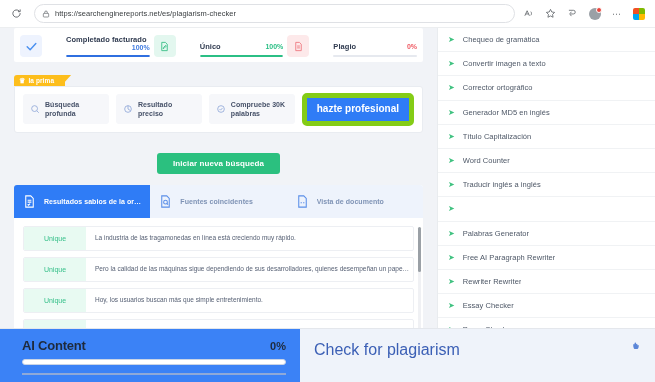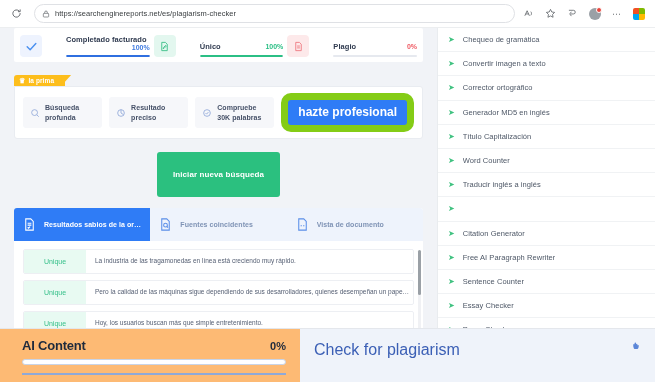--- a/index.html
+++ b/index.html
@@ -196,43 +196,44 @@
     min-width: 0;
   }
   .promo-item-ico { color: #8fa7d8; flex: 0 0 auto; display:flex; }
   .promo-item-txt {
     font-size: 7px; color: #465168; line-height: 1.3;
     font-weight: bold; letter-spacing: .05px;
   }
   .promo-cta {
     background: #2f7cf6;
     color: #ffffff;
-    border: 7px solid #84cc16;
-    border-radius: 10px;
-    font-size: 12px; font-weight: bold;
+    border: 5px solid #84cc16;
+    border-radius: 5px;
+    font-size: 10px; font-weight: bold;
     text-align: center;
     padding: 5px 10px;
     line-height: 1.25;
     flex: 0 0 auto;
     cursor: pointer;
   }
 
   
   .newsearch-row {
     display: flex; justify-content: center;
     padding: 13px 0 11px 0;
   }
   .newsearch-btn {
     background: #2bc07f;
     color: #ffffff;
     font-size: 8px; font-weight: bold;
     border: none; border-radius: 3px;
-    padding: 18px 16px;
+    padding: 6px 16px;
     cursor: pointer;
     letter-spacing: .1px;
+    margin-top: 7px;
   }
 
   
   .result-card {
     background: #ffffff;
     border-radius: 3px;
     overflow: hidden;
   }
   .tabs { display: flex; background: #eef3fc; }
   .tab {
@@ -332,21 +333,21 @@
     left: 0; right: 0; bottom: 0;
     height: 54px;
     background: #ffffff;
     display: flex;
     align-items: stretch;
     border-top: 1px solid #e4e7ec;
   }
   .ai-panel {
     flex: 0 0 300px;
     padding: 9px 14px 0 22px;
-    background: #fdba74;
+    background: #3b82f6;
     text-align: right;
   }
   .ai-top {
     display: flex; align-items: baseline; justify-content: space-between;
   }
   .ai-title { font-size: 13px; font-weight: bold; color: #1e2a3c; letter-spacing: -.2px; }
   .ai-pct { font-size: 11px; font-weight: bold; color: #1e2a3c; }
   .ai-bar {
     margin-top: 6px;
     height: 6px;
@@ -629,29 +630,29 @@
       </div>
       <div class="side-item">
         <span class="side-arrow">➤</span>
         <span class="side-label">Traducir inglés a inglés</span>
       </div>
       <div class="side-item">
         <span class="side-arrow">➤</span>
       </div>
       <div class="side-item">
         <span class="side-arrow">➤</span>
-        <span class="side-label">Citation Generator</span>
+        <span class="side-label">Palabras Generator</span>
       </div>
       <div class="side-item">
         <span class="side-arrow">➤</span>
         <span class="side-label">Free AI Paragraph Rewriter</span>
       </div>
       <div class="side-item">
         <span class="side-arrow">➤</span>
-        <span class="side-label">Sentence Counter</span>
+        <span class="side-label">Rewriter Rewriter</span>
       </div>
       <div class="side-item">
         <span class="side-arrow">➤</span>
         <span class="side-label">Essay Checker</span>
       </div>
       <div class="side-item">
         <span class="side-arrow">➤</span>
         <span class="side-label">Paper Checker</span>
       </div>
     </div>

